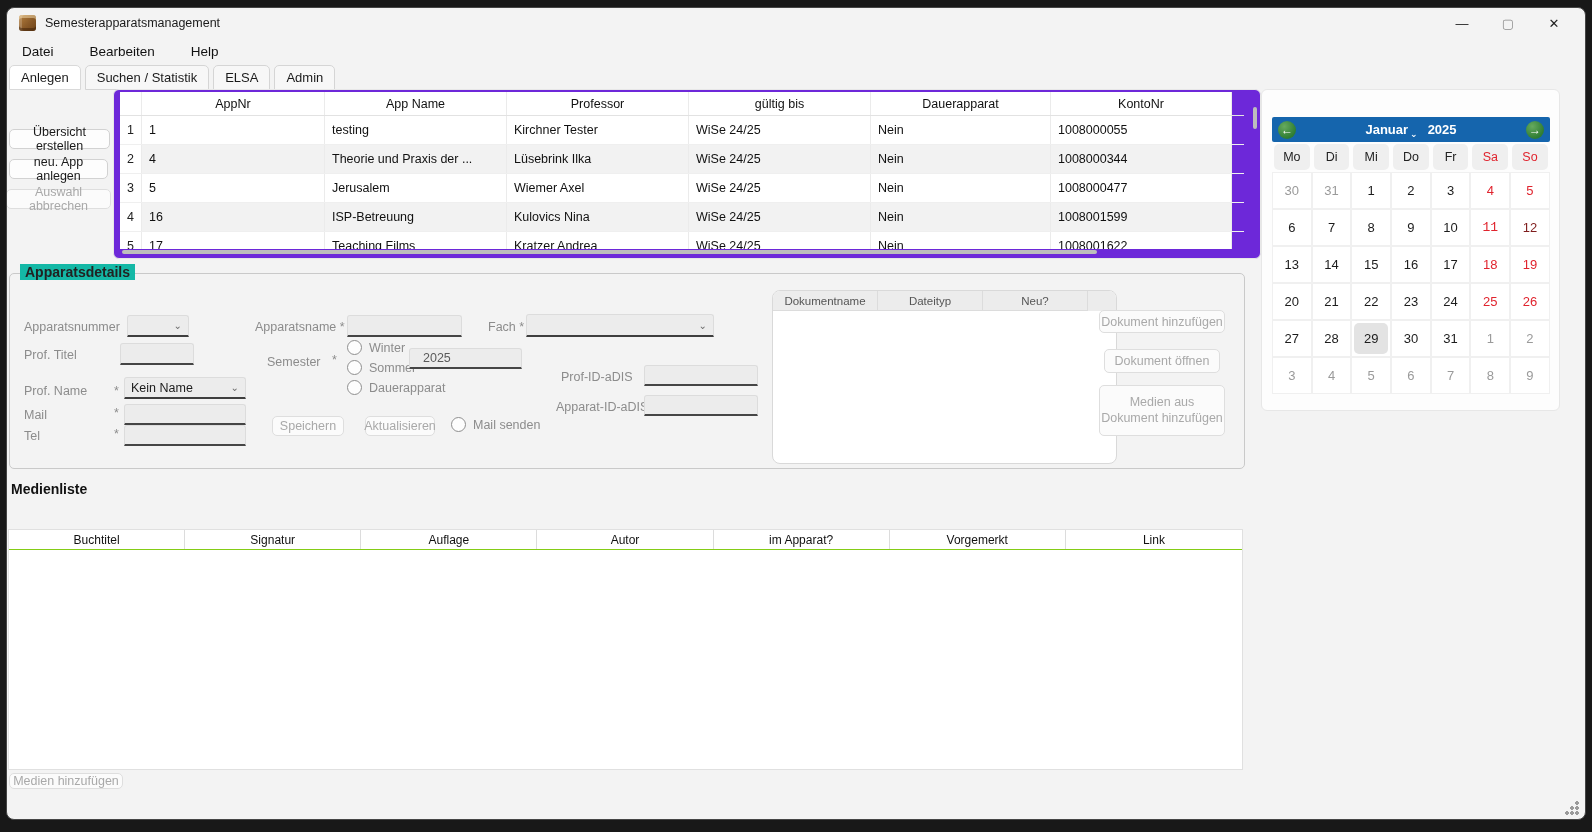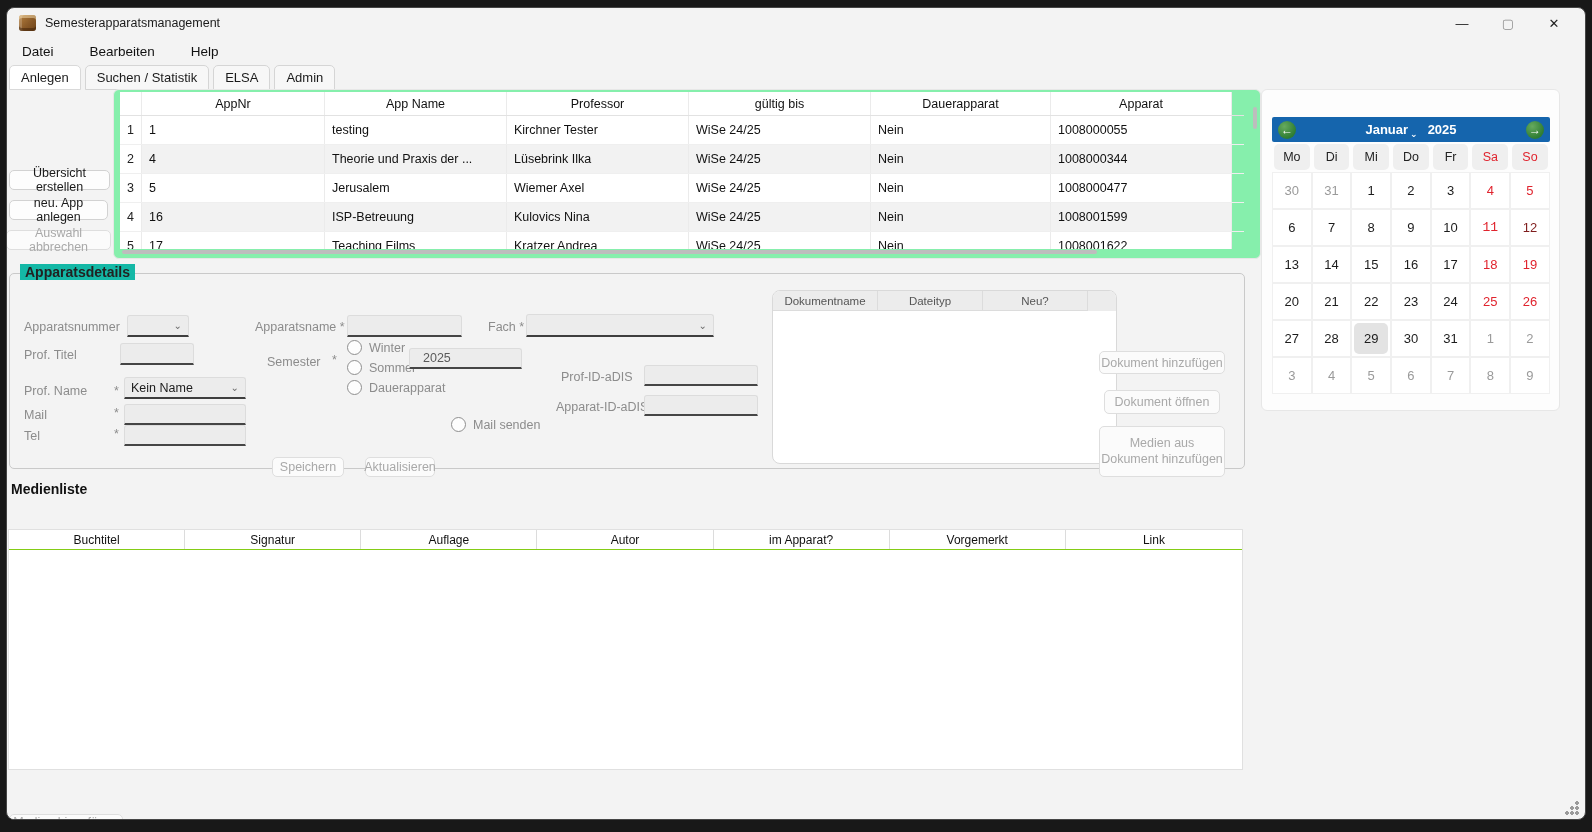--- a/index.html
+++ b/index.html
@@ -27,26 +27,26 @@
   .menu-item { padding:3px 11px; font-size:13.5px; color:#111; border-radius:4px; }
 
   
   .tabbar { position:absolute; left:2px; top:57px; height:25px; display:flex; gap:4px; }
   .tab { padding:4px 11px; font-size:13px; color:#1a1a1a; background:#f7f7f7;
     border:1px solid #d5d5d5; border-radius:5px 5px 0 0; height:25px; }
   .tab.active { background:#ffffff; border-color:#d9d9d9; }
 
   
   .btn { background:#fdfdfd; border:1px solid #d2d2d2; border-radius:5px; font-size:12.5px;
-    color:#1a1a1a; display:flex; align-items:center; justify-content:center; text-align:center;margin-top:41px; }
+    color:#1a1a1a; display:flex; align-items:center; justify-content:center; text-align:center; }
   .btn.disabled { color:#a9a9a9; border-color:#dedede; background:#fbfbfb; }
 
   
   .apps-panel { position:absolute; left:106px; top:81px; width:1148px; height:170px;
-    background:#86efac; border:1px solid #e7e7e7; border-radius:6px; }
+    background:#6d28d9; border:1px solid #e7e7e7; border-radius:6px; }
   .apps-grid { position:absolute; left:6px; top:2px; width:1124px; }
   .apps-header { display:grid; grid-template-columns:22px 183px 182px 182px 182px 180px 181px;
     height:24px; border-bottom:1px solid #e2e2e2; }
   .apps-header .hcell { font-size:12.5px; color:#111; display:flex; align-items:center; justify-content:center;
     border-right:1px solid #ebebeb; background:#fff; }
   .apps-header .hcell:first-child { border-right:1px solid #ebebeb; }
   .apps-rows { position:relative; height:133px; overflow:hidden; }
   .apps-row { display:grid; grid-template-columns:22px 183px 182px 182px 182px 180px 181px; height:29px;
     border-bottom:1px solid #efefef; }
   .apps-row .cell { font-size:12.5px; color:#111; display:flex; align-items:center; padding-left:7px;
@@ -153,21 +153,21 @@
 
   <div class="apps-panel">
     <div class="apps-grid">
       <div class="apps-header">
           <div class="hcell"></div>
           <div class="hcell">AppNr</div>
           <div class="hcell">App Name</div>
           <div class="hcell">Professor</div>
           <div class="hcell">gültig bis</div>
           <div class="hcell">Dauerapparat</div>
-          <div class="hcell">Apparat</div>
+          <div class="hcell">KontoNr</div>
         </div>
       <div class="apps-rows">
           <div class="apps-row">
             <div class="cell rownum">1</div>
             <div class="cell">1</div>
             <div class="cell">testing</div>
             <div class="cell">Kirchner Tester</div>
             <div class="cell">WiSe 24/25</div>
             <div class="cell">Nein</div>
             <div class="cell">1008000055</div>

